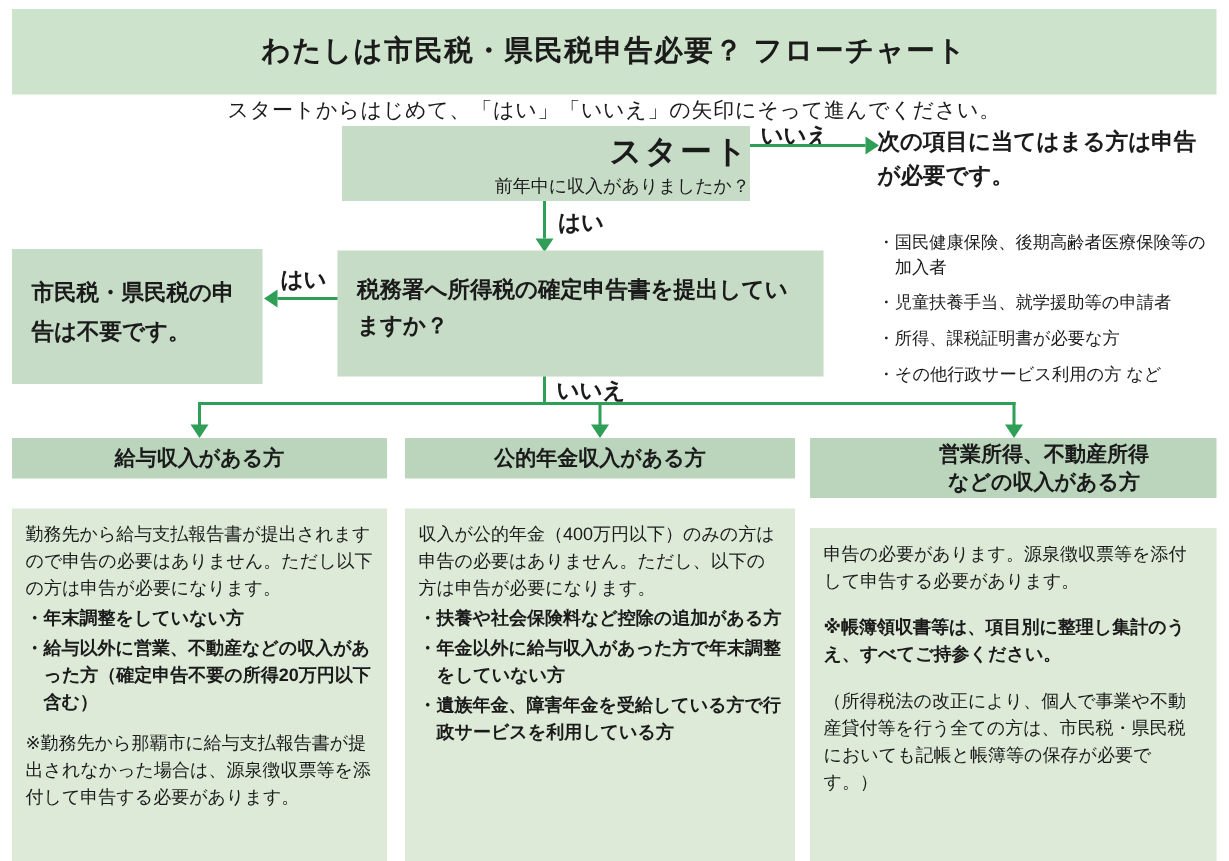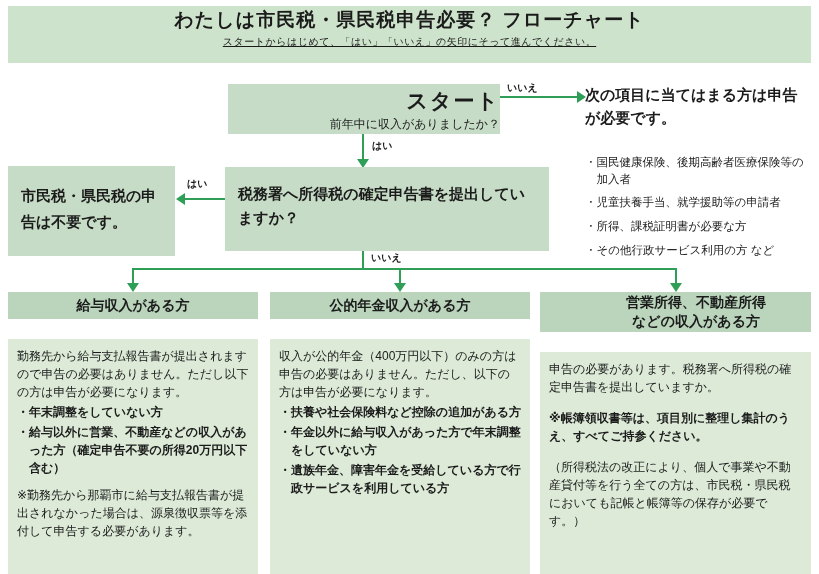--- a/index.html
+++ b/index.html
@@ -1,23 +1,23 @@
 <!DOCTYPE html>
 <html lang="ja" style="--arrow: #2f9e57; --banner-bg: #cee3cb; --box-bg: #c6dcc6; --col-header-bg: #bad5bc; --col-body-bg: #dcead7;"><head>
 <meta charset="utf-8">
 <style>
   * { margin:0; padding:0; box-sizing:border-box; }
   html,body { background:#fff; }
   body { font-family:"Liberation Sans","DejaVu Sans",sans-serif; color:#1b1b1b; }
   .page { position:relative; width:819px; height:574px; background:#fff; overflow:hidden; }
 
   .banner { position:absolute; left:8px; top:6px; width:803px; height:57px;
-            background:var(--banner-bg,#cee3cb); text-align:center; padding-top:1px; }
+            background:var(--banner-bg,#cee3cb); text-align:center; padding-top:15px; }
   .banner h1 { font-size:19px; font-weight:bold; letter-spacing:1px; }
-  .banner p  { font-size:10px; margin-top:2px; letter-spacing:.5px;text-decoration:underline; }
+  .banner p  { font-size:14px; margin-top:18px; letter-spacing:.5px; }
 
   .gbox { position:absolute; background:var(--box-bg,#c6dcc6); }
   .start { left:228px; top:84px; width:272px; height:50px; text-align:right; padding-top:3px; }
   .start .t { font-size:21px; font-weight:bold; letter-spacing:2px; }
   .start .q { font-size:12px; margin-top:1px; }
 
   .q2 { left:225px; top:167px; width:324px; height:84px; padding:15px 13px;
         font-size:15px; font-weight:bold; line-height:1.6; }
   .noneed { left:8px; top:166px; width:167px; height:90px; padding:17px 13px;
         font-size:15px; font-weight:bold; line-height:1.7; }
@@ -25,21 +25,21 @@
   .rightpanel { position:absolute; left:585px; top:84px; width:227px; }
   .rightpanel .t { font-size:15px; font-weight:bold; line-height:1.5; margin-bottom:25px; }
   .rightpanel ul { list-style:none; }
   .rightpanel li { font-size:11.5px; line-height:1.45; padding-left:1em; text-indent:-1em; margin-bottom:7px; }
 
   .hline,.vline { position:absolute; background:var(--arrow,#2f9e57); }
   .ah { position:absolute; width:0; height:0; }
   .ah-r { border-top:6px solid transparent; border-bottom:6px solid transparent; border-left:9px solid var(--arrow,#2f9e57); }
   .ah-l { border-top:6px solid transparent; border-bottom:6px solid transparent; border-right:9px solid var(--arrow,#2f9e57); }
   .ah-d { border-left:6px solid transparent; border-right:6px solid transparent; border-top:9px solid var(--arrow,#2f9e57); }
-  .lbl { position:absolute; font-size:10px; font-weight:bold; white-space:nowrap; }
+  .lbl { position:absolute; font-size:15px; font-weight:bold; white-space:nowrap; }
 
   .col { position:absolute; top:292px; }
   .colheader { background:var(--col-header-bg,#bad5bc); font-weight:bold; text-align:center; font-size:14px;
                display:flex; align-items:center; justify-content:center; white-space:pre-line; line-height:1.35; }
   .colbody { background:var(--col-body-bg,#dcead7); margin-top:20px; padding:8px 9px; font-size:12px; line-height:1.5; }
   .colbody ul { list-style:none; margin-top:2px; }
   .colbody li { font-weight:bold; padding-left:1em; text-indent:-1em; margin-bottom:2px; }
   .colbody .note { margin-top:9px; }
   .colbody .note-bold { margin-top:13px; font-weight:bold; }
   .colbody .note-paren { margin-top:13px; }
@@ -131,19 +131,19 @@
         <li>・年金以外に給与収入があった方で年末調整をしていない方</li>
         <li>・遺族年金、障害年金を受給している方で行政サービスを利用している方</li>
       </ul>
     </div>
   </section>
 
   <section class="col" style="left:540px;width:271px;">
     <div class="colheader" style="height:40px;padding-left:41px;">営業所得、不動産所得
 などの収入がある方</div>
     <div class="colbody" style="height:232px;">
-      <p>申告の必要があります。税務署へ所得税の確定申告書を提出していますか。</p>
+      <p>申告の必要があります。源泉徴収票等を添付して申告する必要があります。</p>
       <p class="note-bold">※帳簿領収書等は、項目別に整理し集計のうえ、すべてご持参ください。</p>
       <p class="note-paren">（所得税法の改正により、個人で事業や不動産貸付等を行う全ての方は、市民税・県民税においても記帳と帳簿等の保存が必要です。）</p>
     </div>
   </section>
 
 </div>
 
 </body></html>

